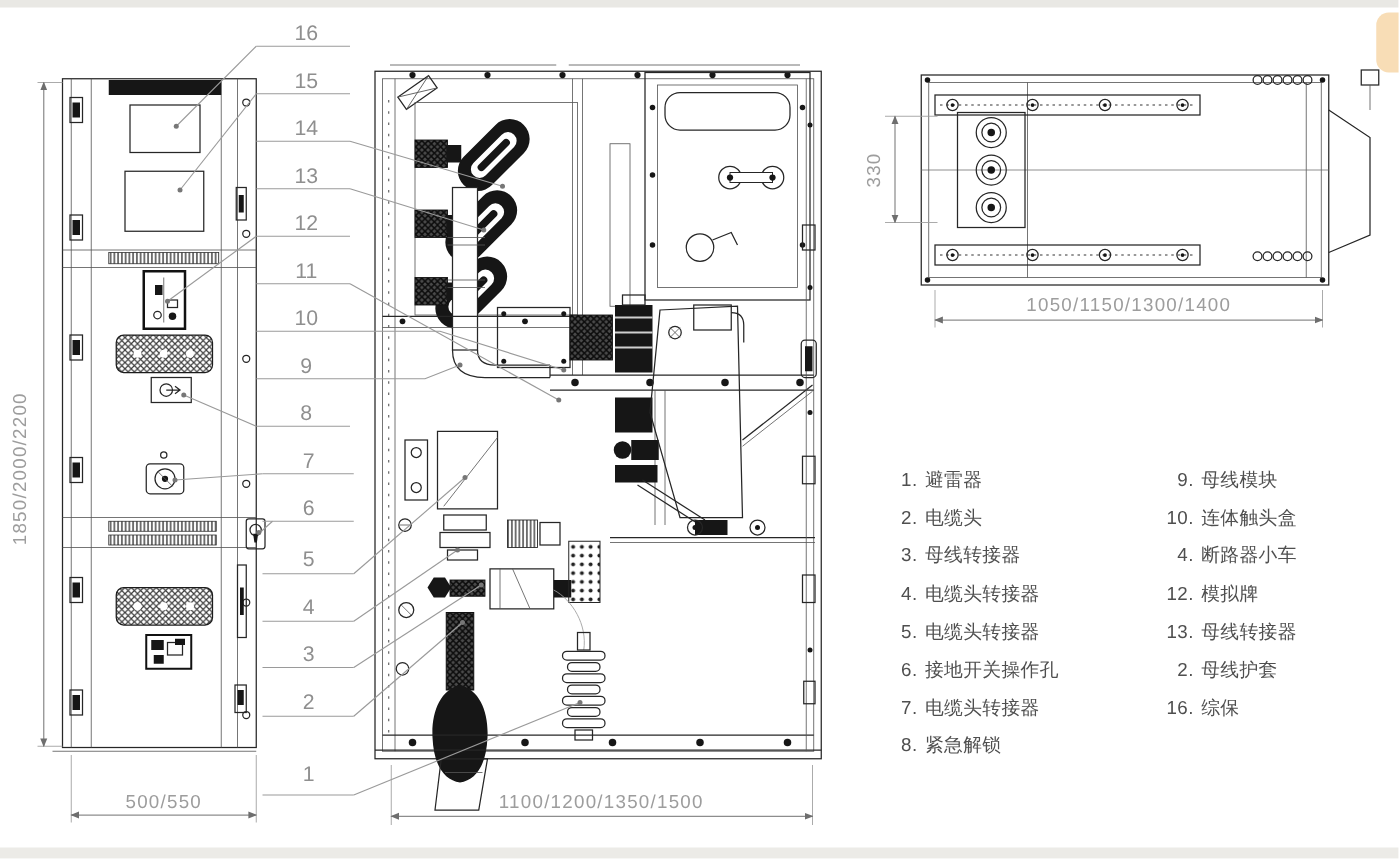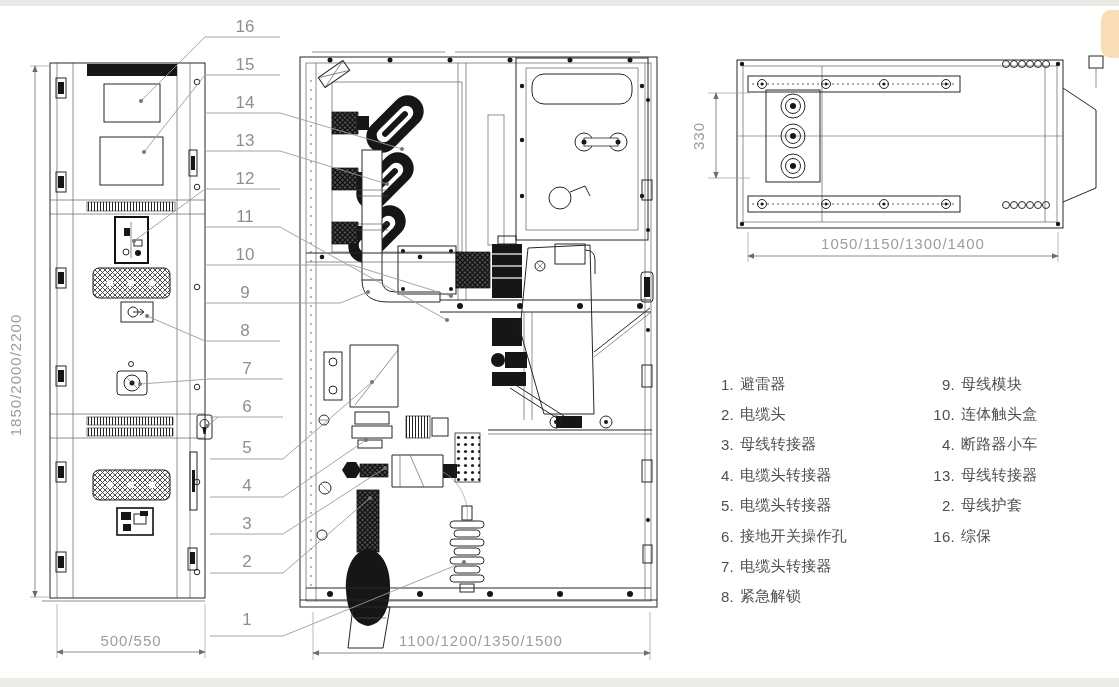--- a/index.html
+++ b/index.html
@@ -607,20 +607,24 @@
       </div>
     <div class="legend-item">
         <span class="num">10.</span>
         <span class="lab">连体触头盒</span>
       </div>
     <div class="legend-item">
         <span class="num">4.</span>
         <span class="lab">断路器小车</span>
       </div>
     <div class="legend-item">
+        <span class="num">12.</span>
+        <span class="lab">模拟牌</span>
+      </div>
+    <div class="legend-item">
         <span class="num">13.</span>
         <span class="lab">母线转接器</span>
       </div>
     <div class="legend-item">
         <span class="num">2.</span>
         <span class="lab">母线护套</span>
       </div>
     <div class="legend-item">
         <span class="num">16.</span>
         <span class="lab">综保</span>

